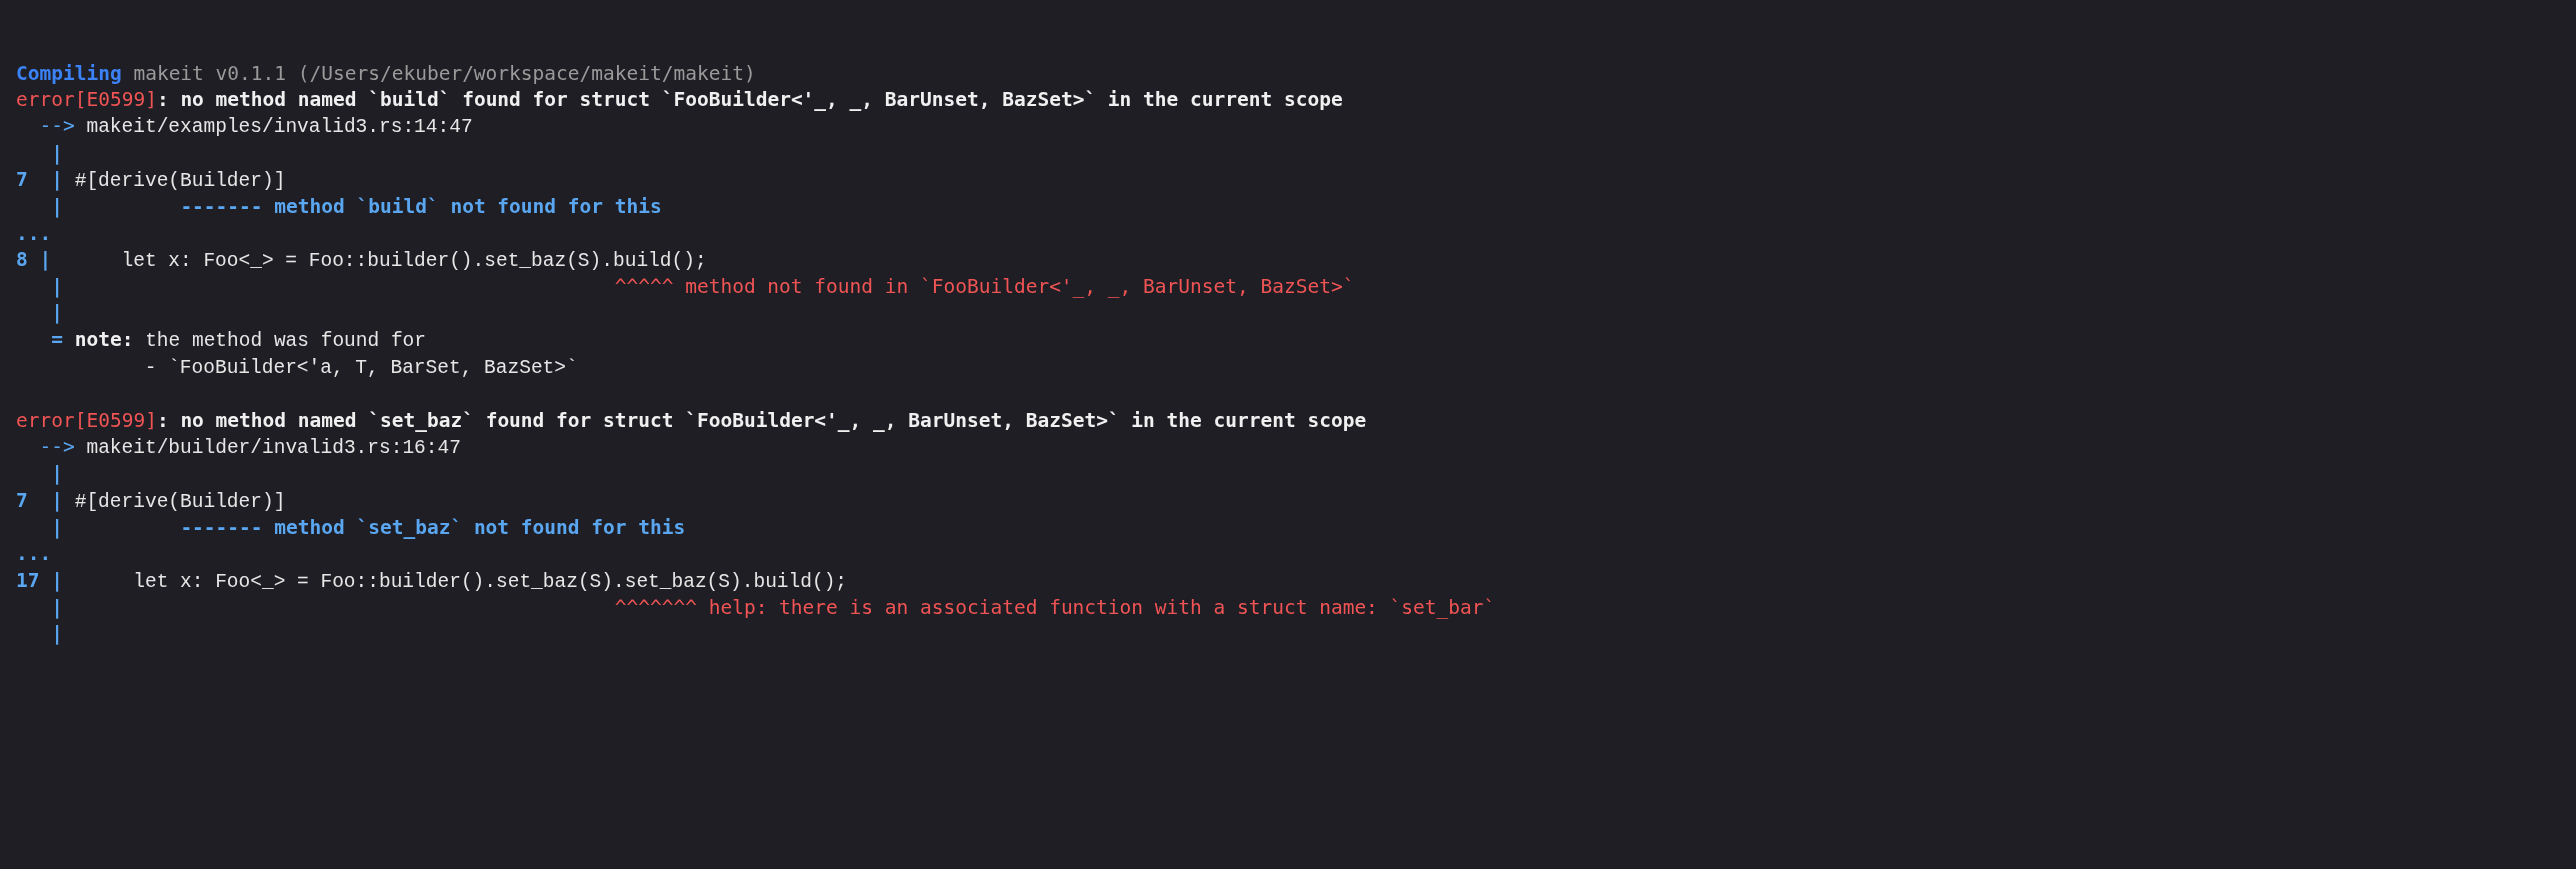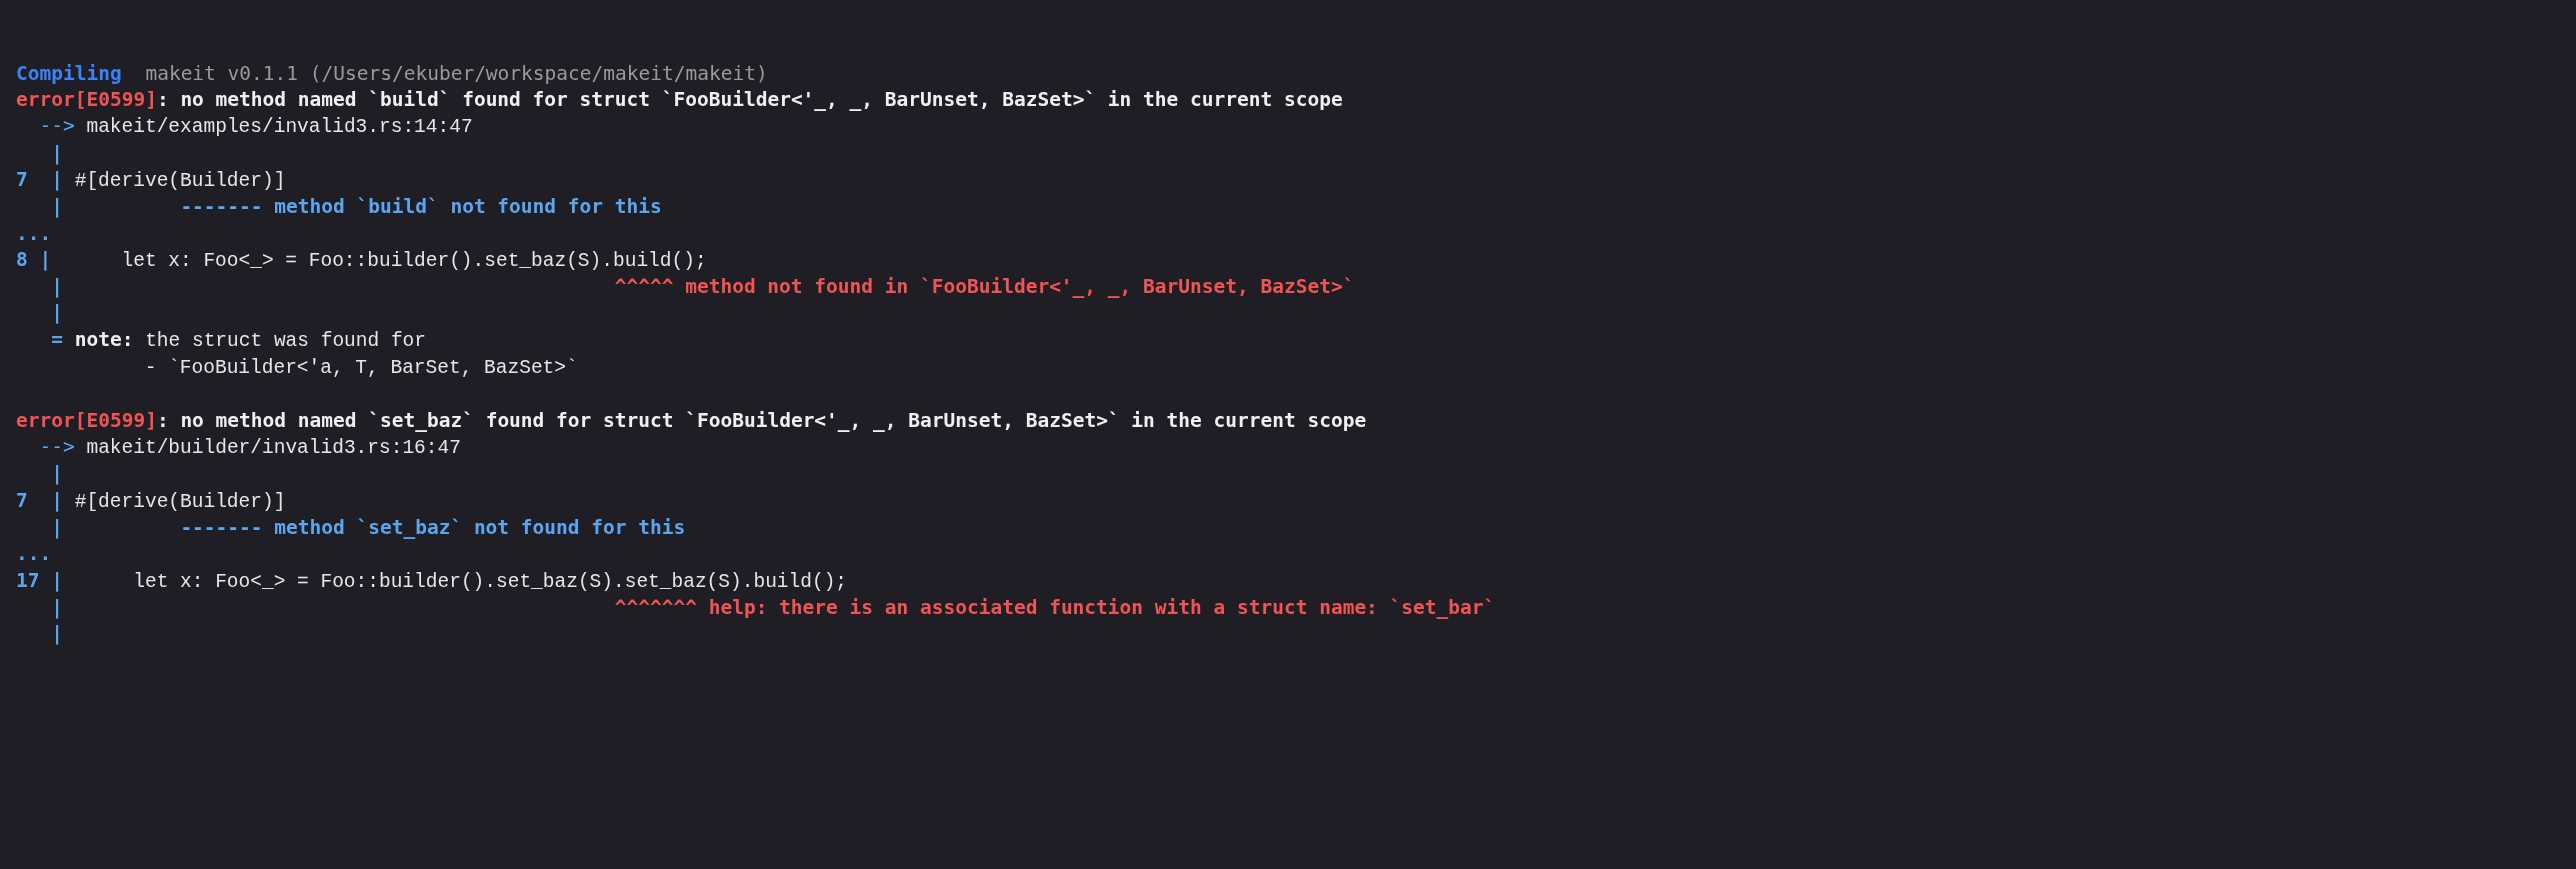--- a/index.html
+++ b/index.html
@@ -7,41 +7,41 @@
     padding: 8px 16px;
     background: #1e1e24;
     font-family: "Menlo", "Consolas", "DejaVu Sans Mono", monospace;
     font-size: 19.5px;
     line-height: 1.35;
     color: #d0d0d0;
     white-space: pre;
     overflow-x: auto;
   }
   .green  { color: #3b82f6; font-weight: bold; }
-  .red    { color: #f05454; font-weight: bold; }
+  .red    { color: #f05454; font-weight: normal; }
   .blueb  { color: #5aa6f0; font-weight: bold; }
   .bluen  { color: #5aa6f0; }
   .white  { color: #e6e6e6; font-family: Liberation Mono, monospace; }
   .wb     { color: #f0f0f0; font-weight: bold; }
-  .dim    { color: #9a9a9a; padding-left: 12px; }
+  .dim    { color: #9a9a9a; }
 </style>
 </head>
 <body>
 
 <div><span><span class="green">Compiling</span><span class="dim"> makeit v0.1.1 (/Users/ekuber/workspace/makeit/makeit)</span></span>
 <span><span class="red">error</span><span class="red">[E0599]</span><span class="wb">: </span><span class="wb">no method named `</span><span class="wb">build</span><span class="wb">` found for struct `</span><span class="wb">FooBuilder&lt;'_, _, BarUnset, BazSet&gt;</span><span class="wb">` in the current scope</span></span>
 <span><span class="bluen">  --&gt; </span><span class="white">makeit/examples/invalid3.rs:14:47</span></span>
 <span class="blueb">   | </span>
 <span><span class="blueb">7 </span><span class="blueb"> | </span><span class="white">#[derive(Builder)]</span></span>
 <span><span class="blueb">   |          </span><span class="blueb">-------</span><span class="blueb"> method `build` not found for this</span></span>
 <span class="blueb">...</span>
 <span><span class="blueb">8</span><span class="blueb"> | </span><span class="white">     let x: Foo&lt;_&gt; = Foo::builder().set_baz(S).build();</span></span>
 <span><span class="blueb">   |                                               </span><span class="red">^^^^^</span><span class="red"> method not found in `FooBuilder&lt;'_, _, BarUnset, BazSet&gt;`</span></span>
 <span class="blueb">   | </span>
-<span><span class="blueb">   = </span><span class="wb">note: </span><span class="white">the struct was found for</span></span>
+<span><span class="blueb">   = </span><span class="wb">note: </span><span class="white">the method was found for</span></span>
 <span><span class="white">           - </span><span class="white">`FooBuilder&lt;'a, T, BarSet, BazSet&gt;`</span></span>
 <span> </span>
 <span><span class="red">error</span><span class="red">[E0599]</span><span class="wb">: </span><span class="wb">no method named `</span><span class="wb">set_baz</span><span class="wb">` found for struct `</span><span class="wb">FooBuilder&lt;'_, _, BarUnset, BazSet&gt;</span><span class="wb">` in the current scope</span></span>
 <span><span class="bluen">  --&gt; </span><span class="white">makeit/builder/invalid3.rs:16:47</span></span>
 <span class="blueb">   | </span>
 <span><span class="blueb">7 </span><span class="blueb"> | </span><span class="white">#[derive(Builder)]</span></span>
 <span><span class="blueb">   |          </span><span class="blueb">-------</span><span class="blueb"> method `set_baz` not found for this</span></span>
 <span class="blueb">...</span>
 <span><span class="blueb">17</span><span class="blueb"> | </span><span class="white">     let x: Foo&lt;_&gt; = Foo::builder().set_baz(S).set_baz(S).build();</span></span>
 <span><span class="blueb">   |                                               </span><span class="red">^^^^^^^</span><span class="red"> help: there is an associated function with a struct name: `set_bar`</span></span>

